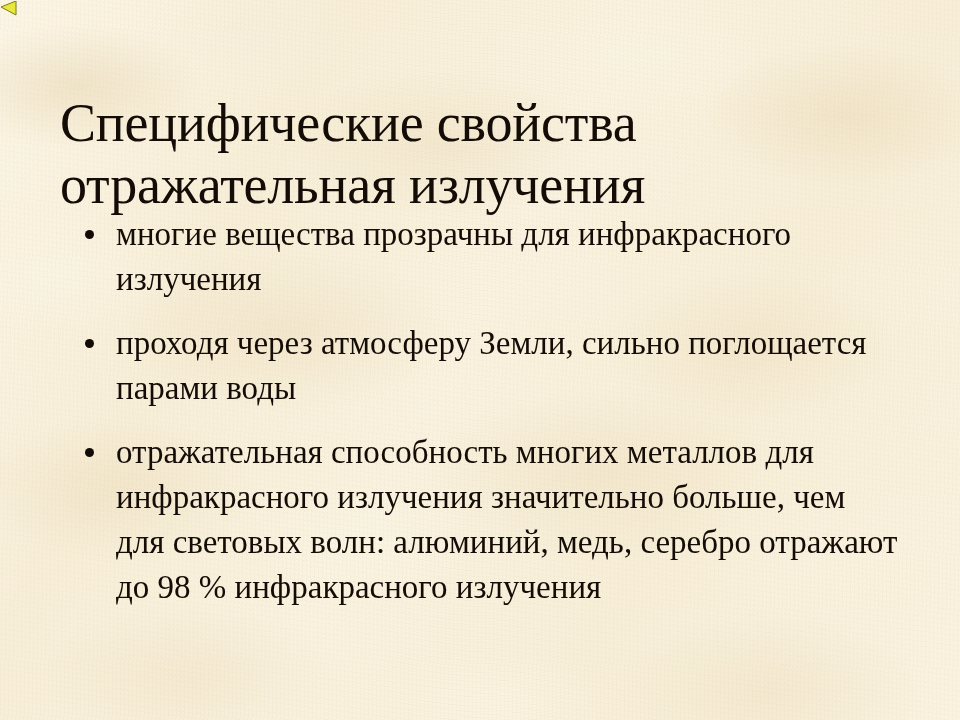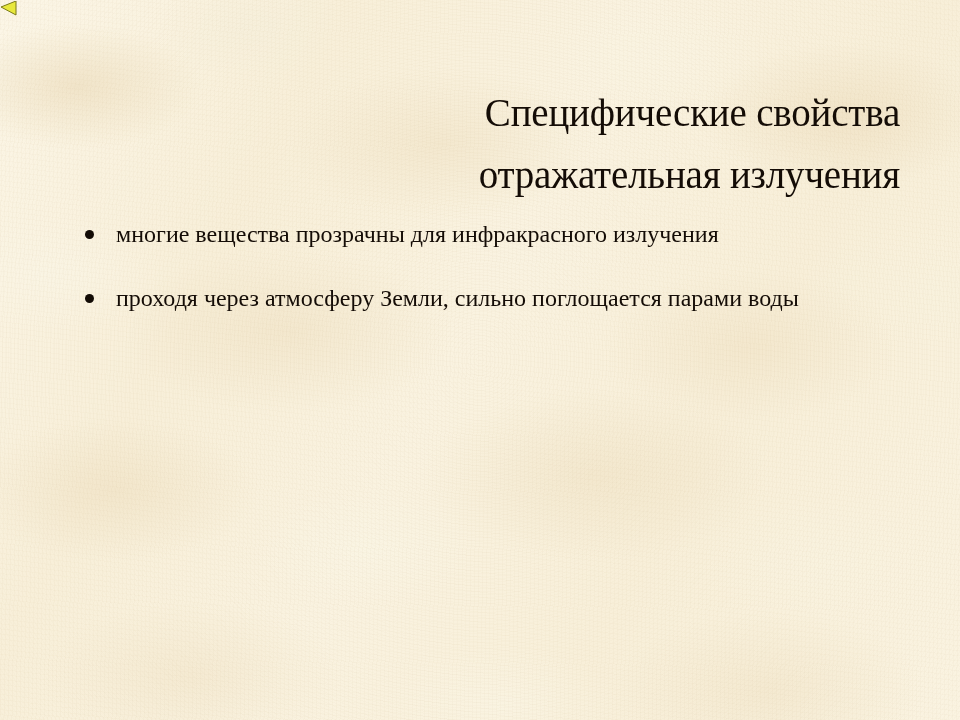--- a/index.html
+++ b/index.html
@@ -94,24 +94,24 @@
     z-index: 20;
     line-height: 0;
   }
 
   
   .slide-title {
     position: absolute;
     left: 60px;
     top: 56px;
     width: 840px;
-    text-align: right;
+    text-align: left;
     color: #140c06;
     font-family: "Liberation Serif", "DejaVu Serif", serif;
-    font-size: 39px;
+    font-size: 54px;
     line-height: 62px;
     font-weight: 400;
     letter-spacing: -0.2px;
     z-index: 10;
   }
 
   .slide-title .title-line {
     display: block;
     white-space: nowrap;
   }
@@ -127,21 +127,21 @@
     list-style: none;
     z-index: 10;
   }
 
   .bullet-item {
     position: relative;
     padding-left: 46px;
     margin: 0 0 19px 0;
     color: #140c06;
     font-family: "Liberation Serif", "DejaVu Serif", serif;
-    font-size: 24px;
+    font-size: 33px;
     line-height: 45px;
     font-weight: 400;
   }
 
   .bullet-item:last-child {
     margin-bottom: 0;
   }
 
   .bullet-marker {
     position: absolute;
@@ -181,16 +181,20 @@
     <li class="bullet-item">
       <span class="bullet-marker"></span>
       <span class="bullet-text">многие вещества прозрачны для инфракрасного излучения</span>
     </li>
 
     <li class="bullet-item">
       <span class="bullet-marker"></span>
       <span class="bullet-text">проходя через атмосферу Земли, сильно поглощается парами воды</span>
     </li>
 
+    <li class="bullet-item">
+      <span class="bullet-marker"></span>
+      <span class="bullet-text">отражательная способность многих металлов для инфракрасного излучения значительно больше, чем для световых волн: алюминий, медь, серебро отражают до 98 % инфракрасного излучения</span>
+    </li>
 
   </ul>
 
 </div>
 
 </body></html>

